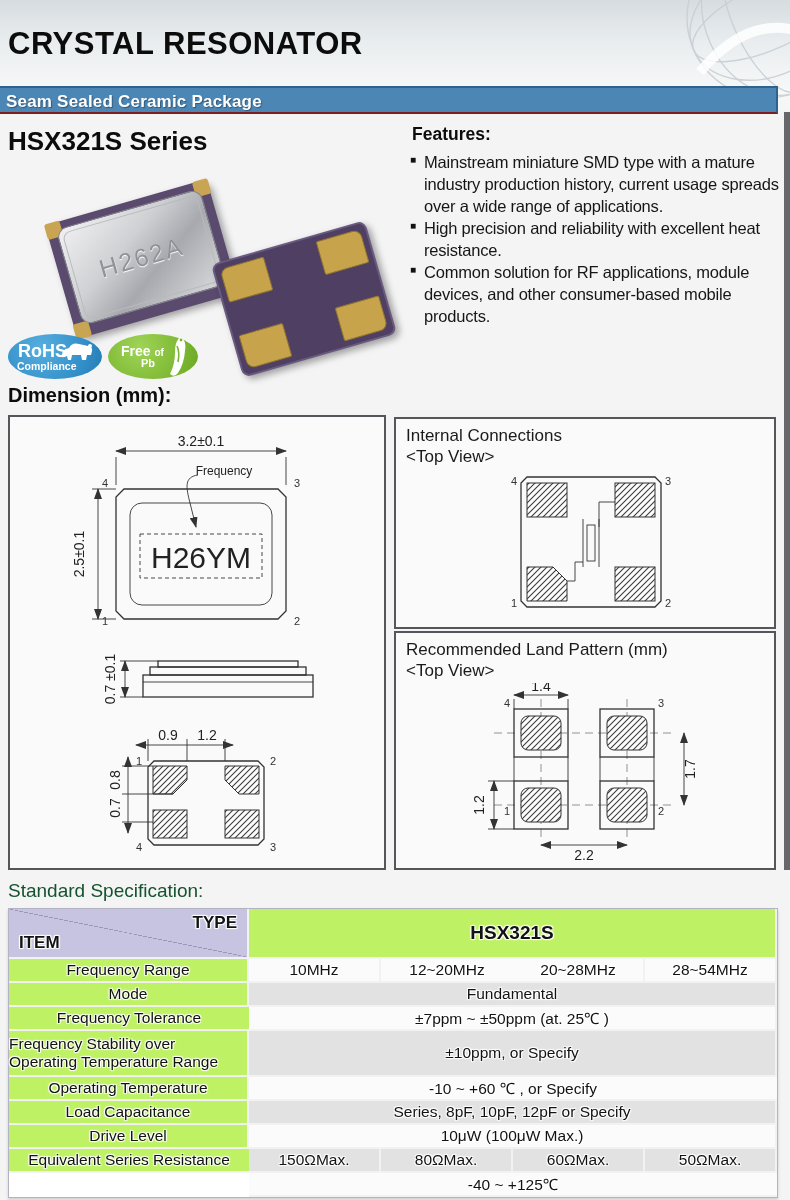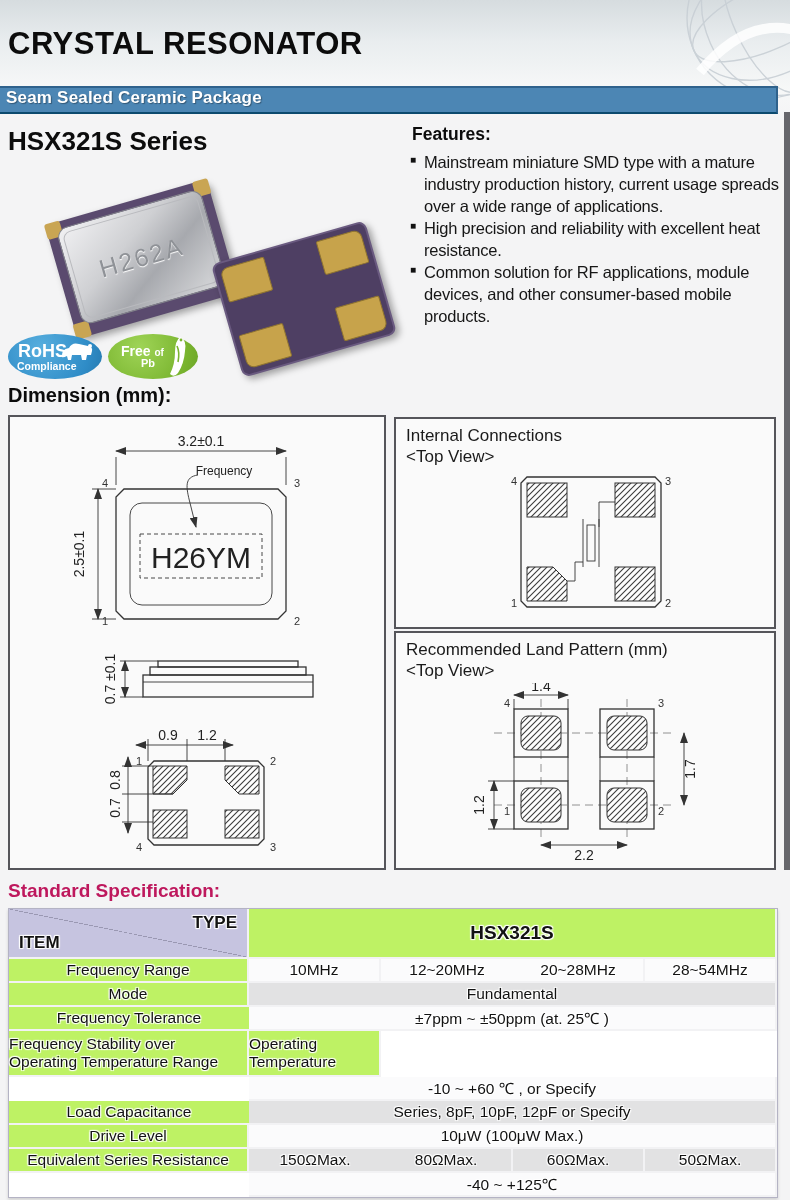--- a/index.html
+++ b/index.html
@@ -5,22 +5,22 @@
   html,body{margin:0;padding:0;}
   body{font-family:"Liberation Sans", sans-serif; background:#e9e9ea;}
   #page{position:relative;width:790px;height:1200px;background:#f4f4f5;overflow:hidden;margin:0 auto;}
 
   
   .hdr-bg{position:absolute;left:0;top:0;width:790px;height:120px;
     background:linear-gradient(180deg,#d6dcdf 0%,#e9edef 35%,#f7f8f8 75%,#f4f4f5 100%);}
   .globe{position:absolute;right:0;top:0;width:185px;height:118px;}
   .page-title{position:absolute;left:8px;top:26px;font-size:31px;font-weight:800;letter-spacing:.5px;color:#0c0c0c;}
   .banner{position:absolute;left:0;top:86px;width:776px;height:24px;background:#4c86b4;
-    border-top:2px solid #2f628c;border-bottom:2px solid #0c4a6e;border-right:2px solid #2f628c;
-    display:flex;align-items:flex-start;}
+    border-top:2px solid #2f628c;border-bottom:2px solid #7f1d1d;border-right:2px solid #2f628c;
+    display:flex;align-items:flex-end;}
   .banner span{color:#fff;font-weight:700;font-size:17px;padding-left:6px;letter-spacing:.2px;
     text-shadow:1px 1px 1px rgba(0,0,0,.35);}
   .series-title{position:absolute;left:8px;top:126px;font-size:26px;font-weight:800;color:#0c0c0c;}
   .edge-strip{position:absolute;left:784px;top:112px;width:6px;height:758px;background:#66666b;}
 
   
   .chip1{position:absolute;left:58px;top:200px;width:168px;height:118px;transform:rotate(-16deg);}
   .chip1 .base{position:absolute;inset:0;background:#5a4a6e;border-radius:9px;box-shadow:3px 4px 7px rgba(0,0,0,.35);}
   .chip1 .pin{position:absolute;width:16px;height:16px;background:#c9a553;border-radius:3px;}
   .chip1 .p1{left:-1px;top:-1px}.chip1 .p2{right:-1px;top:-1px}.chip1 .p3{left:-1px;bottom:-1px}.chip1 .p4{right:-1px;bottom:-1px}
@@ -61,21 +61,21 @@
   .panel-ic{left:394px;top:417px;width:378px;height:208px;}
   .panel-lp{left:394px;top:631px;width:378px;height:235px;}
   .panel .ptitle{position:absolute;left:10px;top:6px;font-size:17px;color:#1a1a1a;line-height:1.25;}
   svg text{font-family:"Liberation Sans",sans-serif;fill:#222;}
   .dimtxt{font-size:14px;}
   .pintxt{font-size:11px;fill:#333;}
   .drw{stroke:#333;fill:none;stroke-width:1.3;}
   .thin{stroke:#333;fill:none;stroke-width:0.9;}
 
   
-  .spec-h{position:absolute;left:8px;top:880px;font-size:19px;font-weight:700;color:#be185d;}
+  .spec-h{position:absolute;left:8px;top:880px;font-size:19px;font-weight:400;color:#14532d;}
   .spec{position:absolute;left:8px;top:908px;width:768px;display:grid;
     grid-template-columns:240px 132px 132px 132px 132px;
     grid-template-rows:50px 24px 24px 24px 46px 24px 24px 24px 24px 24px;
     border:1px solid #b4b3c4;background:#fff;box-shadow:0 2px 3px rgba(0,0,0,.15);}
   .c{display:flex;align-items:center;justify-content:center;
      font-size:15.5px;color:#121212;border-right:2px solid #f2f2f4;border-bottom:2px solid #f2f2f4;
      text-shadow:1px 1px 1px #fff,-1px -1px 1px #fff,1px -1px 1px #fff,-1px 1px 1px #fff;}
   .c:nth-child(5n){border-right:none;}
   .lav{background:#bef264;}
   .wht{background:#fbfbfc;}
@@ -307,20 +307,21 @@
     <div class="c wht">20~28MHz</div>
     <div class="c wht">28~54MHz</div>
 
     <div class="c lav itemc">Mode</div>
     <div class="c gry span4">Fundamental</div>
 
     <div class="c lav itemc">Frequency Tolerance</div>
     <div class="c wht span4">±7ppm ~ ±50ppm (at. 25℃ )</div>
 
     <div class="c lav itemc">Frequency Stability over Operating Temperature Range</div>
+    <div class="c gry span4">±10ppm, or Specify</div>
 
     <div class="c lav itemc">Operating Temperature</div>
     <div class="c wht span4">-10 ~ +60 ℃ , or Specify</div>
 
     <div class="c lav itemc">Load Capacitance</div>
     <div class="c gry span4">Series, 8pF, 10pF, 12pF or Specify</div>
 
     <div class="c lav itemc">Drive Level</div>
     <div class="c wht span4">10μW (100μW Max.)</div>
 

